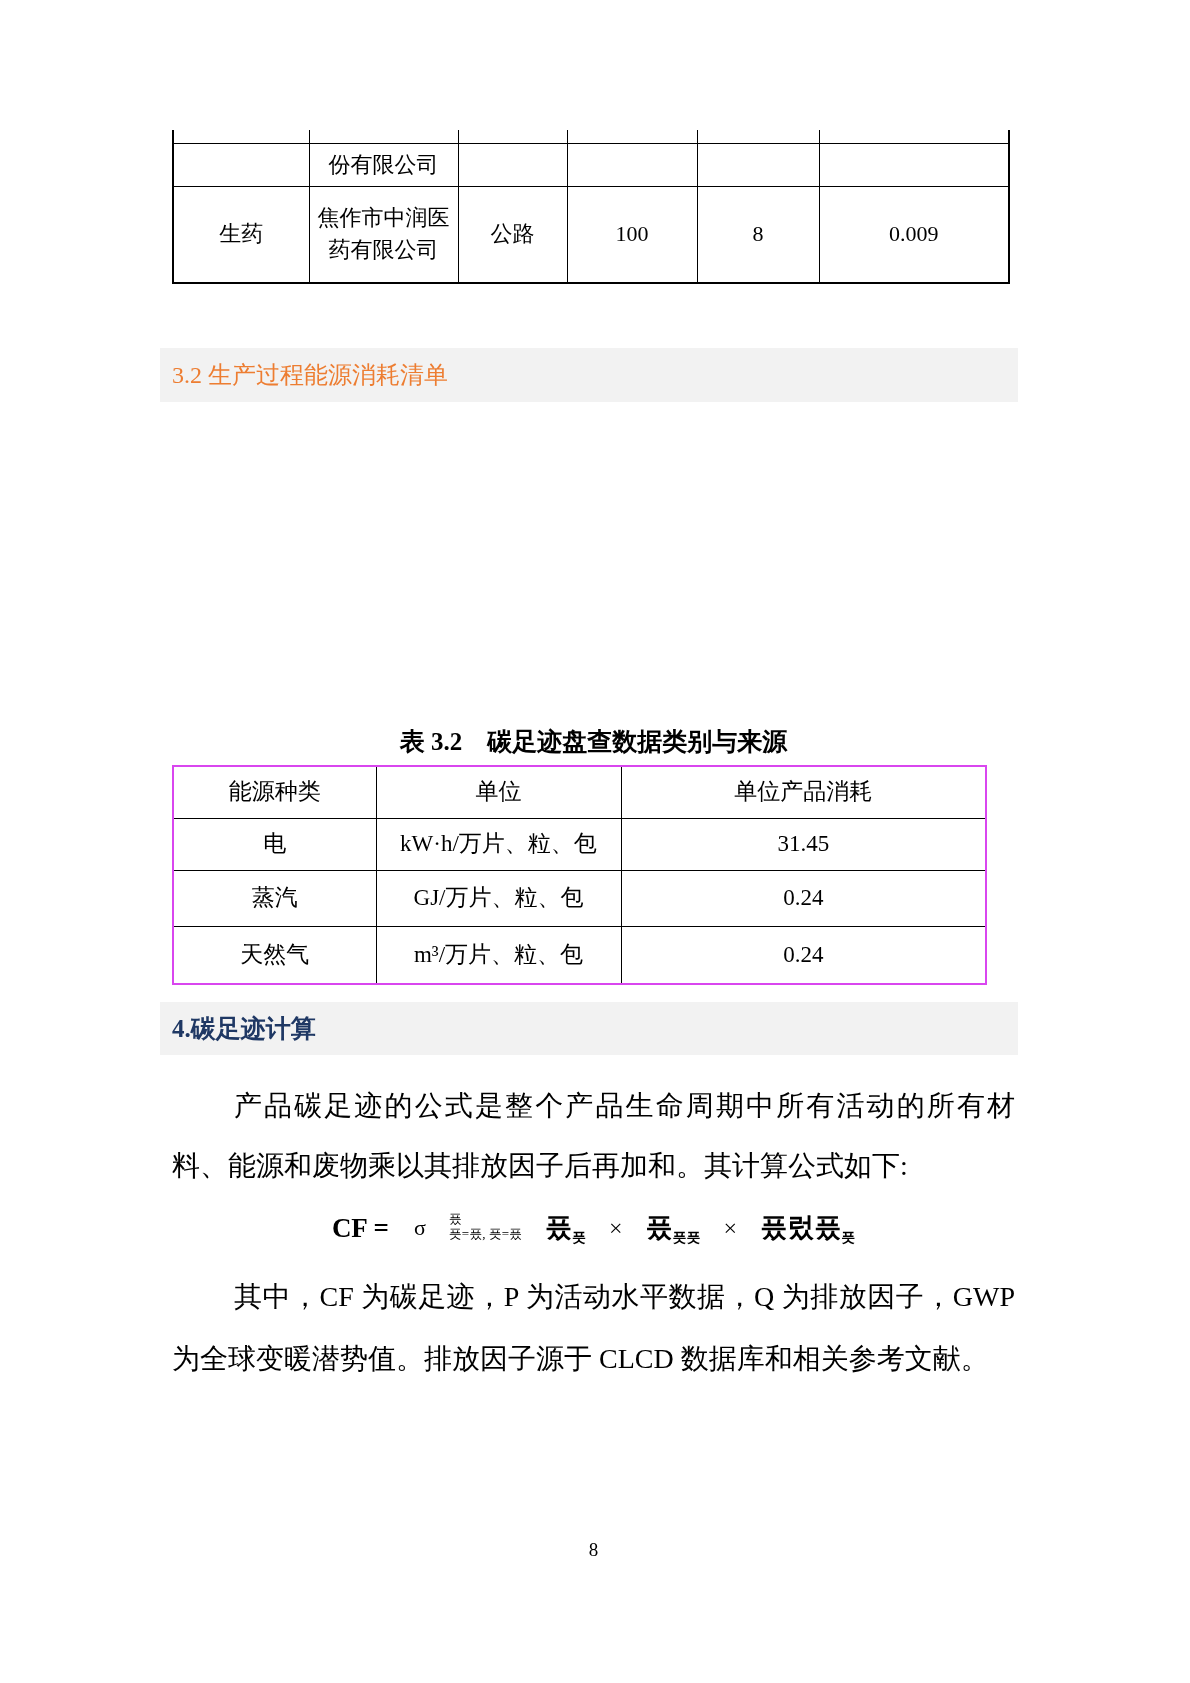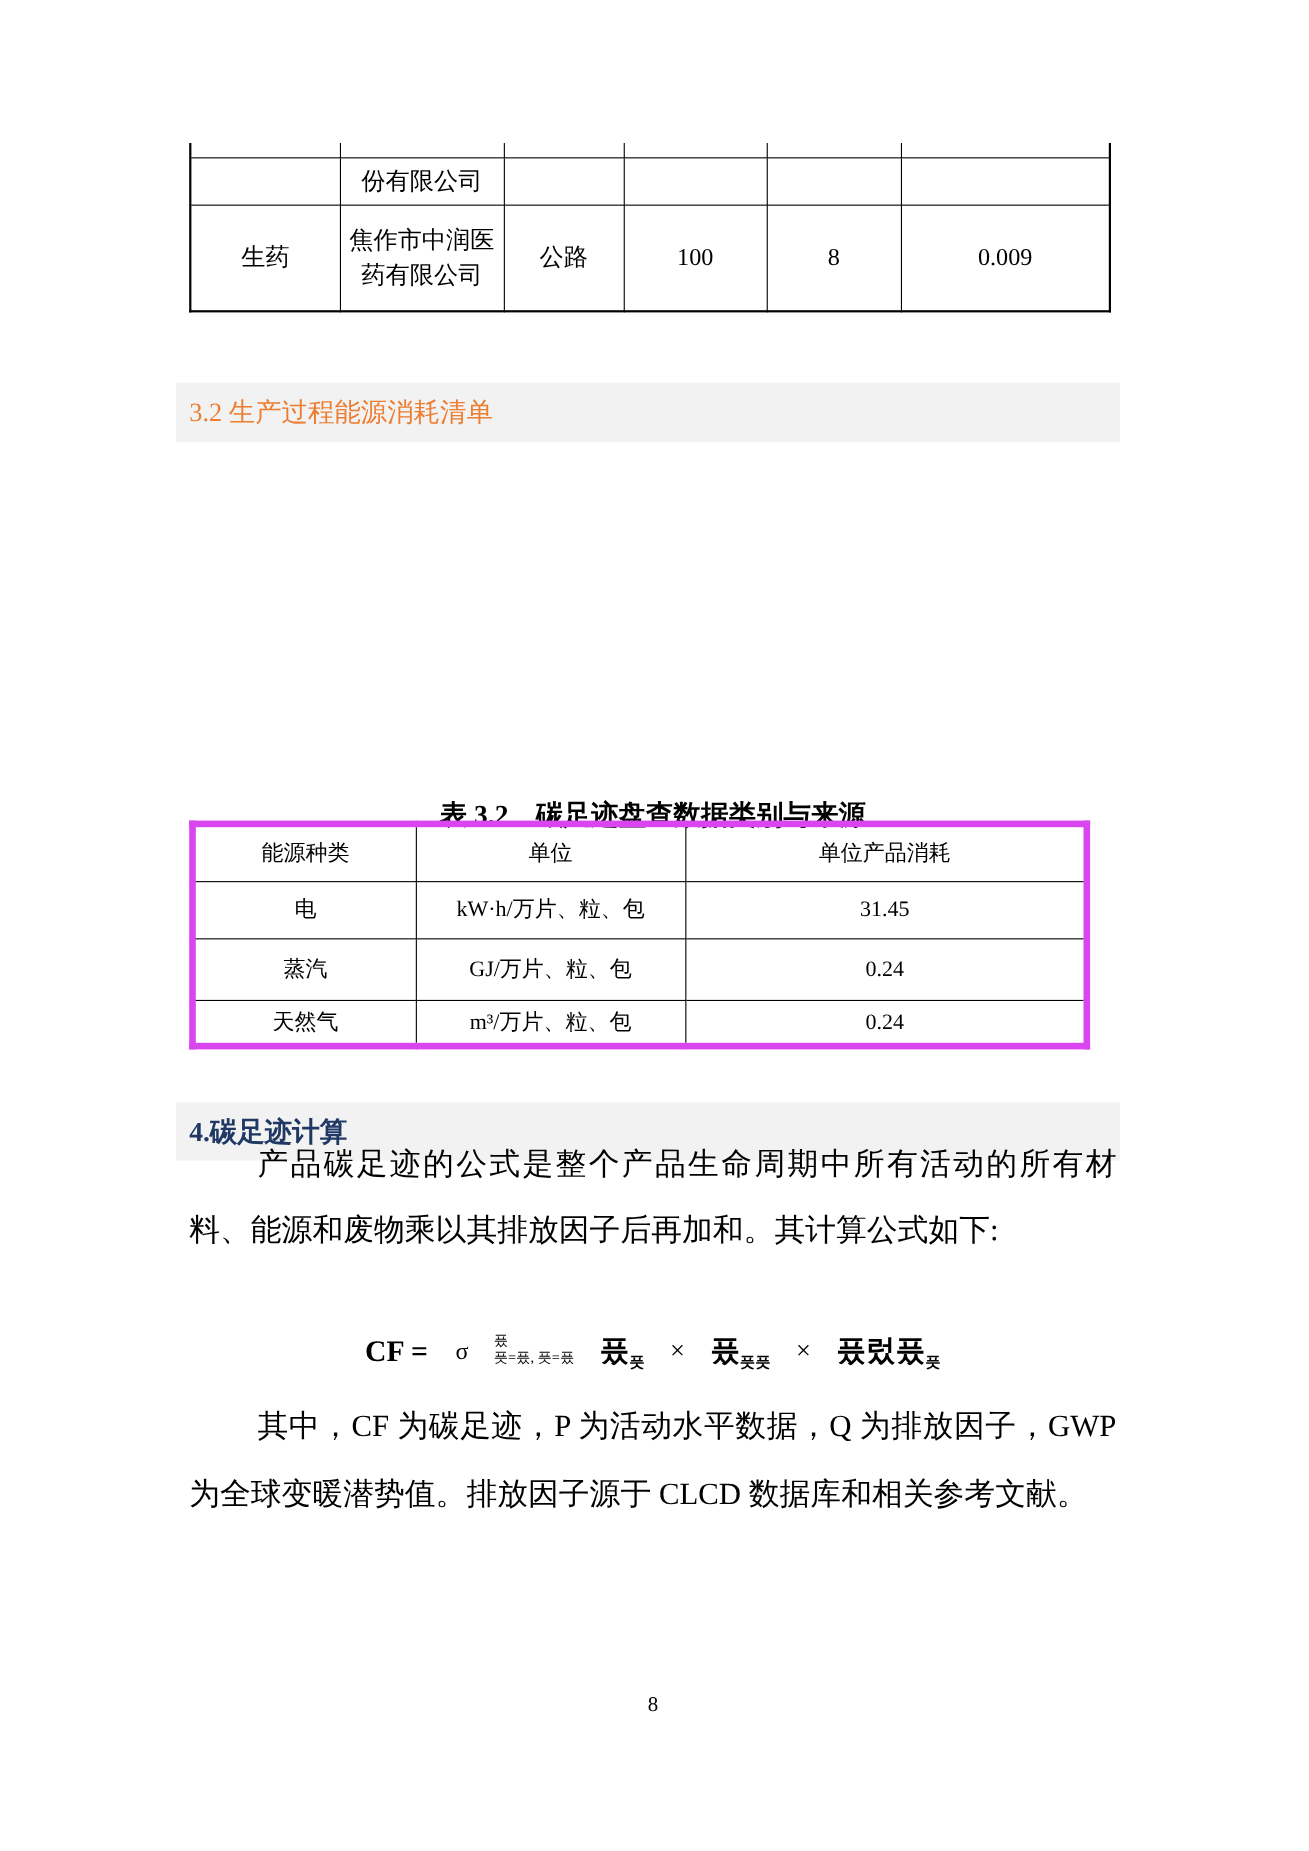--- a/index.html
+++ b/index.html
@@ -10,33 +10,33 @@
   }
 
   
   table { border-collapse:collapse; table-layout:fixed;padding-left:18px; }
   td, th { border:1px solid #000; text-align:center; vertical-align:middle; padding:2px 8px; overflow:hidden; }
 
   .t1 { position:absolute; left:172px; top:130px; width:836px; font-size:22px; border:2px solid #000; border-top:none; }
   .t1 td { line-height:32px; }
   .t1 tr.sliver td { border-top:none; }
 
-  .t32 { position:absolute; left:172px; top:746px; width:813px; font-size:20px; border:6px solid #d946ef; }
+  .t32 { position:absolute; left:172px; top:765px; width:813px; font-size:23px; border:2px solid #d946ef; }
   .t32 td { line-height:30px; font-weight:normal; }
 
   
   .band { position:absolute; left:160px; width:858px; background:#F2F2F2; display:flex; align-items:center; padding-left:12px; box-sizing:border-box; }
   .band1 { top:348px; height:54px; color:#ED7D31; font-size:24px; font-weight:normal; }
   .band2 { top:1002px; height:53px; color:#1F3864; font-size:25px; font-weight:bold; }
 
   
   .body-par { position:absolute; left:172px; width:843px; font-size:28px; text-align:justify; color:#000; }
   .p1 { top:412px; line-height:59px; text-indent:62px; }
   .p2 { top:652px; line-height:59px; text-indent:62px; }
-  .p3 { top:1029px; line-height:60px; text-indent:62px; }
+  .p3 { top:1076px; line-height:60px; text-indent:62px; }
   .p4 { top:1266px; line-height:62px; text-indent:62px; }
 
   .caption { position:absolute; left:172px; width:843px; top:716px; line-height:52px; font-weight:bold; font-size:25px; text-align:center; }
 
   
   .formula { position:absolute; left:172px; width:843px; top:1190px; height:76px;
              display:flex; align-items:center; justify-content:center; gap:23px;
              font-size:27px; font-weight:bold; }
   .f-sigma { font-weight:normal; font-size:22px; margin-left:2px; }
   .f-limits { display:inline-flex; flex-direction:column; align-items:flex-start;
@@ -111,21 +111,21 @@
     <tr style="height:52px">
       <td>电</td>
       <td>kW·h/万片、粒、包</td>
       <td>31.45</td>
     </tr>
     <tr style="height:56px">
       <td>蒸汽</td>
       <td>GJ/万片、粒、包</td>
       <td>0.24</td>
     </tr>
-    <tr style="height:42px">
+    <tr style="height:58px">
       <td>天然气</td>
       <td>m³/万片、粒、包</td>
       <td>0.24</td>
     </tr>
   </tbody>
     </table>
 
   <div class="band band2">
     <span>4.碳足迹计算</span>
   </div>

